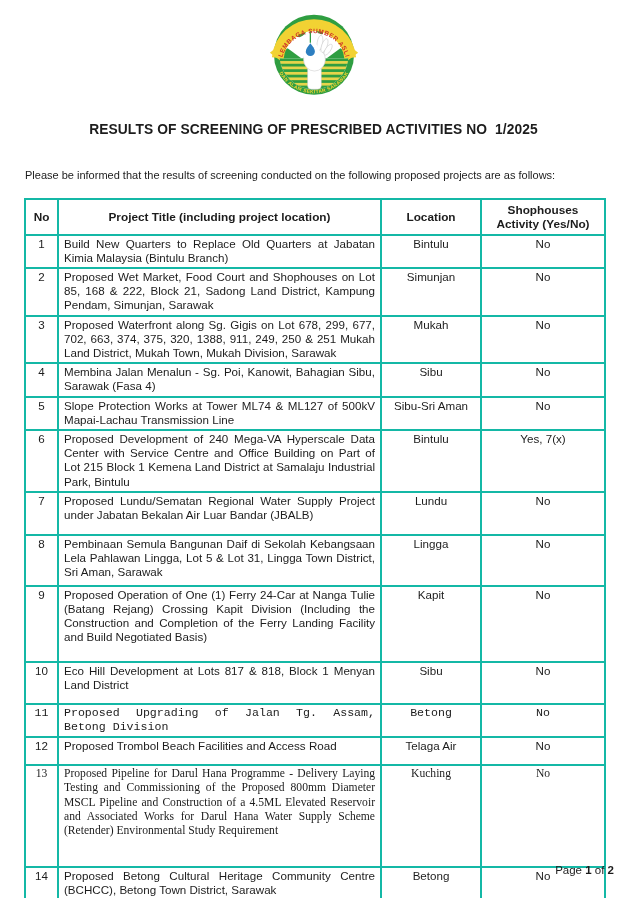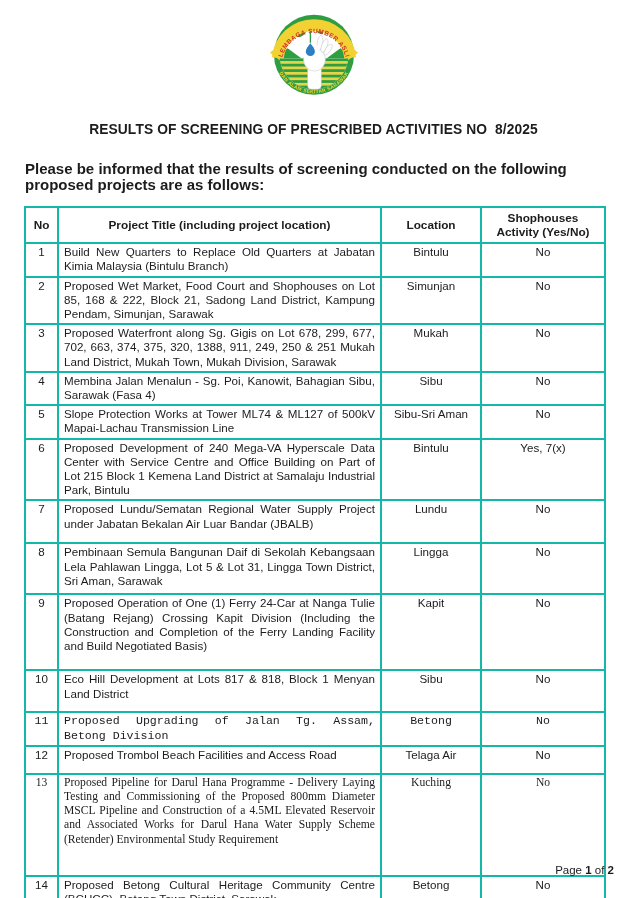--- a/index.html
+++ b/index.html
@@ -16,24 +16,23 @@
 
   .doc-title {
     margin: 16px 24px 0;
     text-align: center;
     font-weight: bold;
     font-size: 13.8px;
     white-space: pre-wrap;
     letter-spacing: 0.1px;
   }
   .intro {
-    margin: 24px 24px 0 25px;
-    font-size: 15px;
+    margin: 31px 24px 0 25px;
+    font-size: 11px;
     line-height: 15.6px;
-    font-weight: bold;
   }
 
   table.screening {
     border-collapse: collapse;
     table-layout: fixed;
     width: 580px;
     margin: 14px 23px 0 24px;
   }
   table.screening th, table.screening td { border: 2px solid #14b8a6; }
   table.screening th {
@@ -129,21 +128,21 @@
     <polygon points="106.5,46 96.5,37.5 95.5,54" fill="#f2d233"></polygon>
     <text font-size="7" font-weight="bold" fill="#cf3227" letter-spacing="0.5" font-family="Liberation Sans, sans-serif">
       <textPath href="#topArc" startOffset="50%" text-anchor="middle">LEMBAGA SUMBER ASLI</textPath>
     </text>
     <text font-size="5.4" font-weight="bold" fill="#f2d233" letter-spacing="0.4" font-family="Liberation Sans, sans-serif">
       <textPath href="#botArc" startOffset="50%" text-anchor="middle">DAN ALAM SEKITAR SARAWAK</textPath>
     </text>
   </svg>
 </div>
 
-<div class="doc-title">RESULTS OF SCREENING OF PRESCRIBED ACTIVITIES NO  8/2025</div>
+<div class="doc-title">RESULTS OF SCREENING OF PRESCRIBED ACTIVITIES NO  1/2025</div>
 
 <p class="intro">Please be informed that the results of screening conducted on the following proposed projects are as follows:</p>
 
 <table class="screening">
   <colgroup>
     <col style="width:33px">
       <col style="width:323px">
       <col style="width:100px">
       <col style="width:124px">
   </colgroup>

